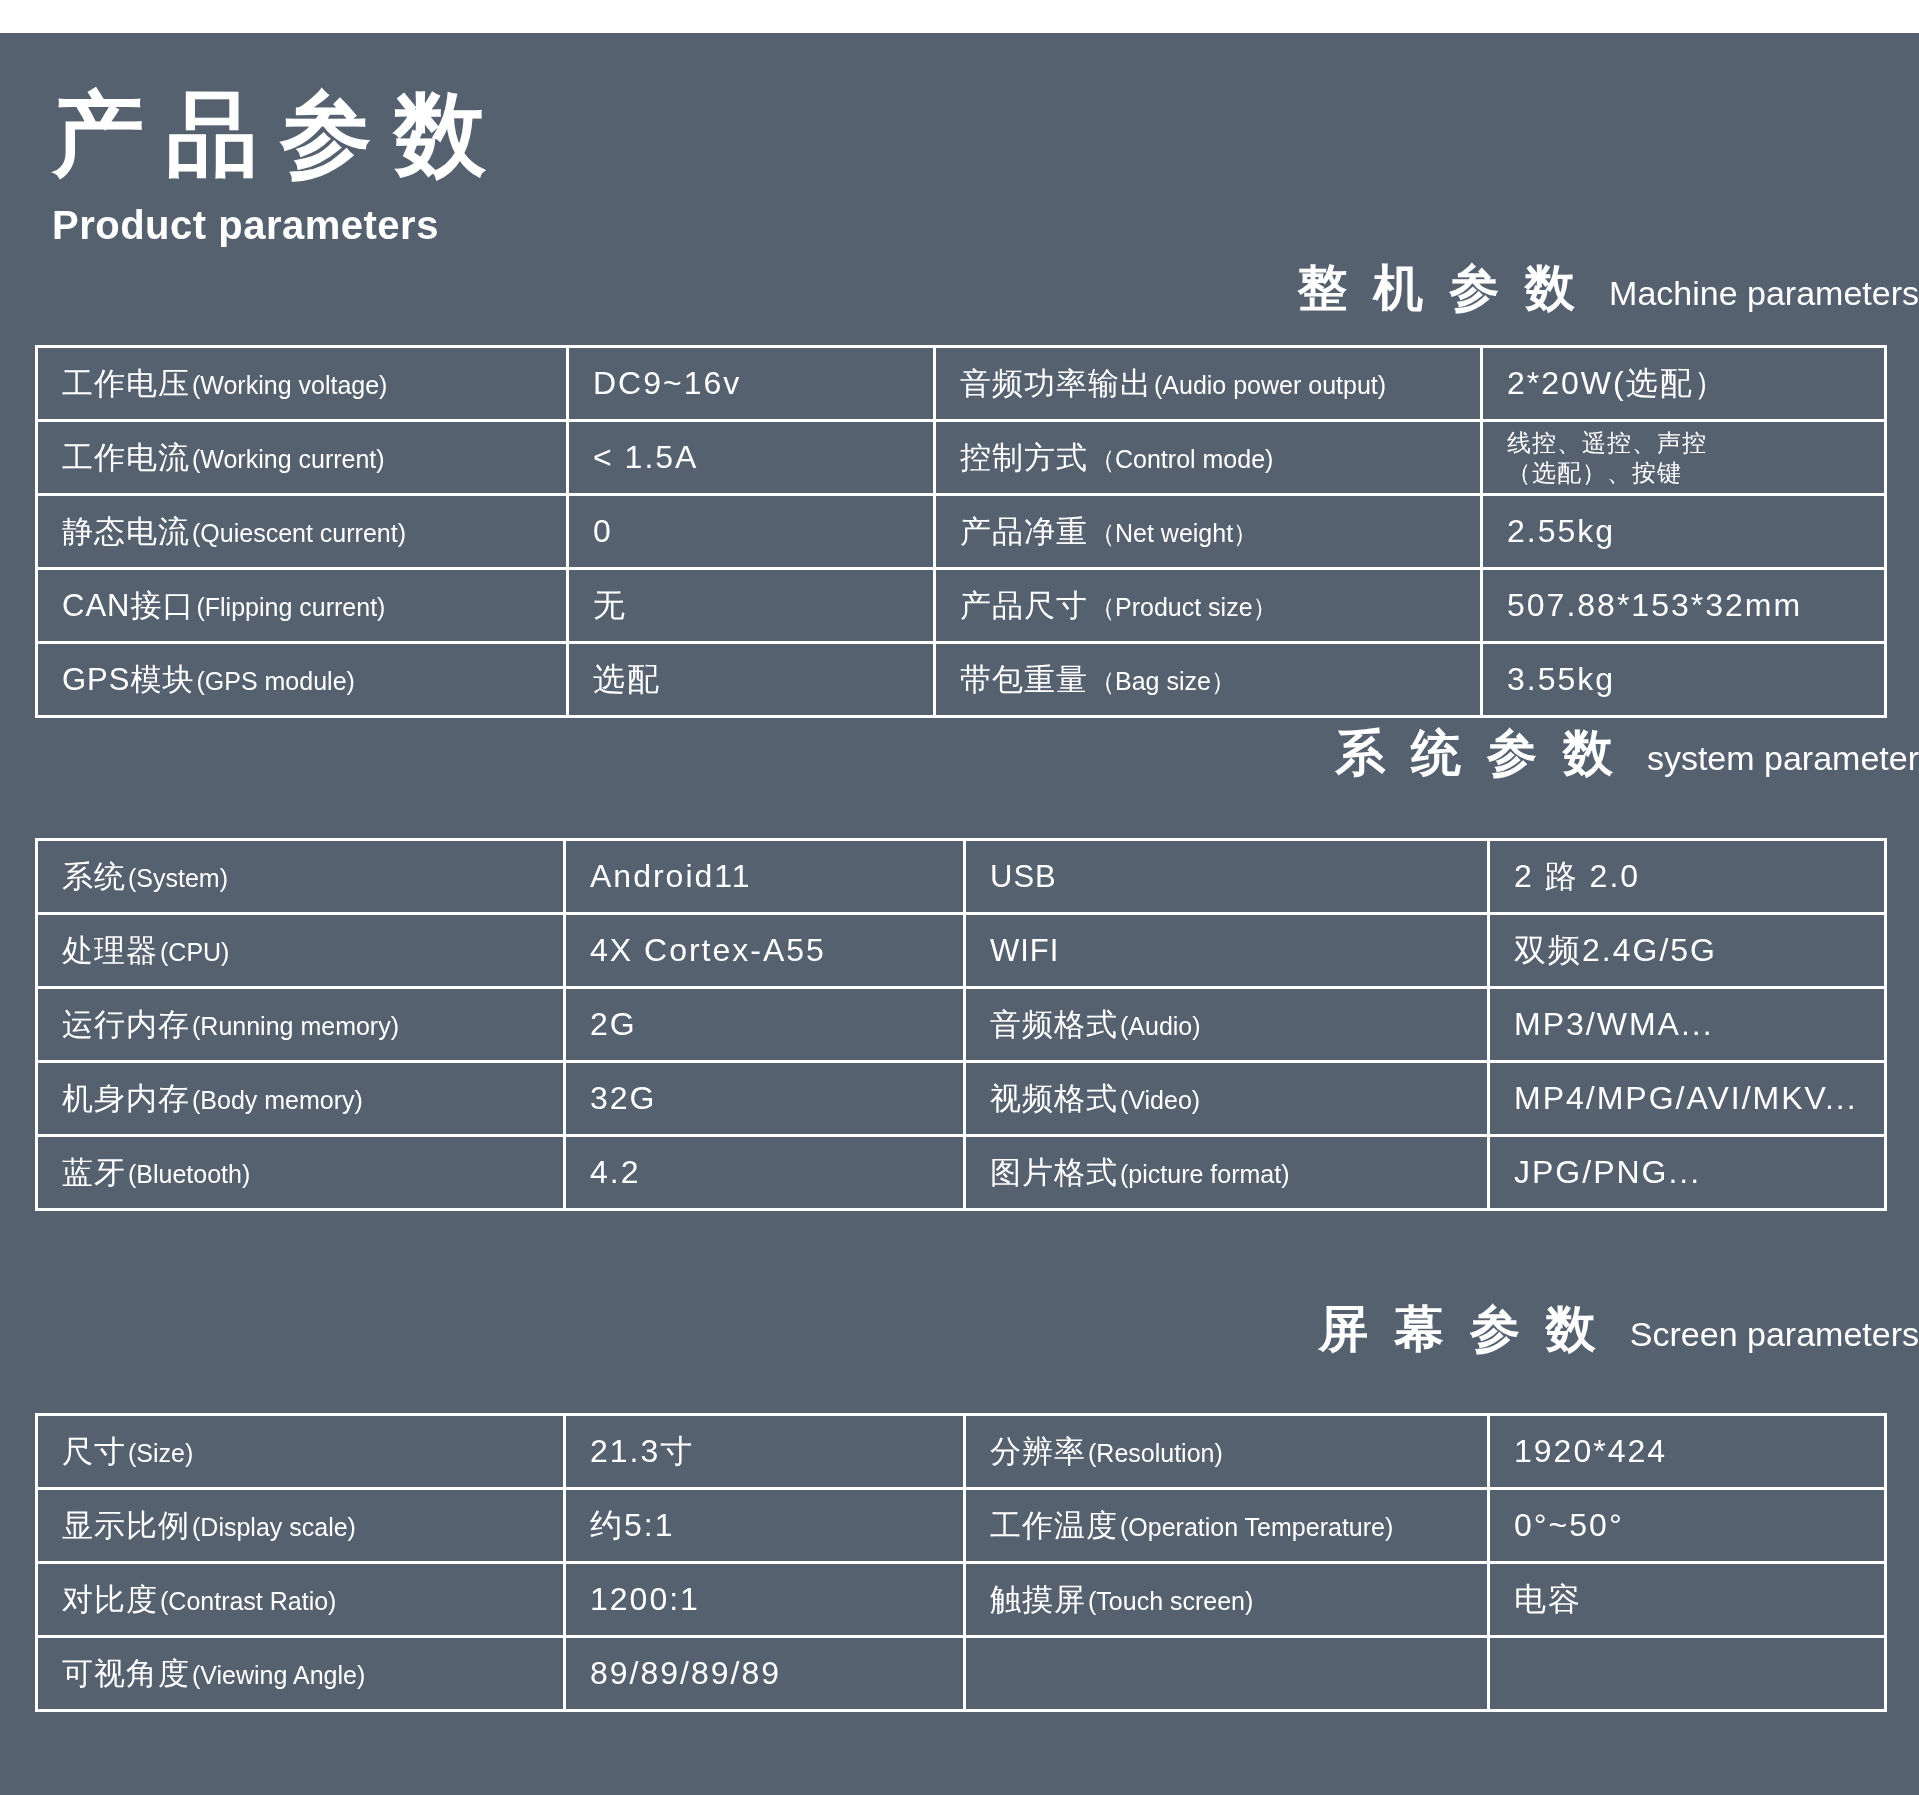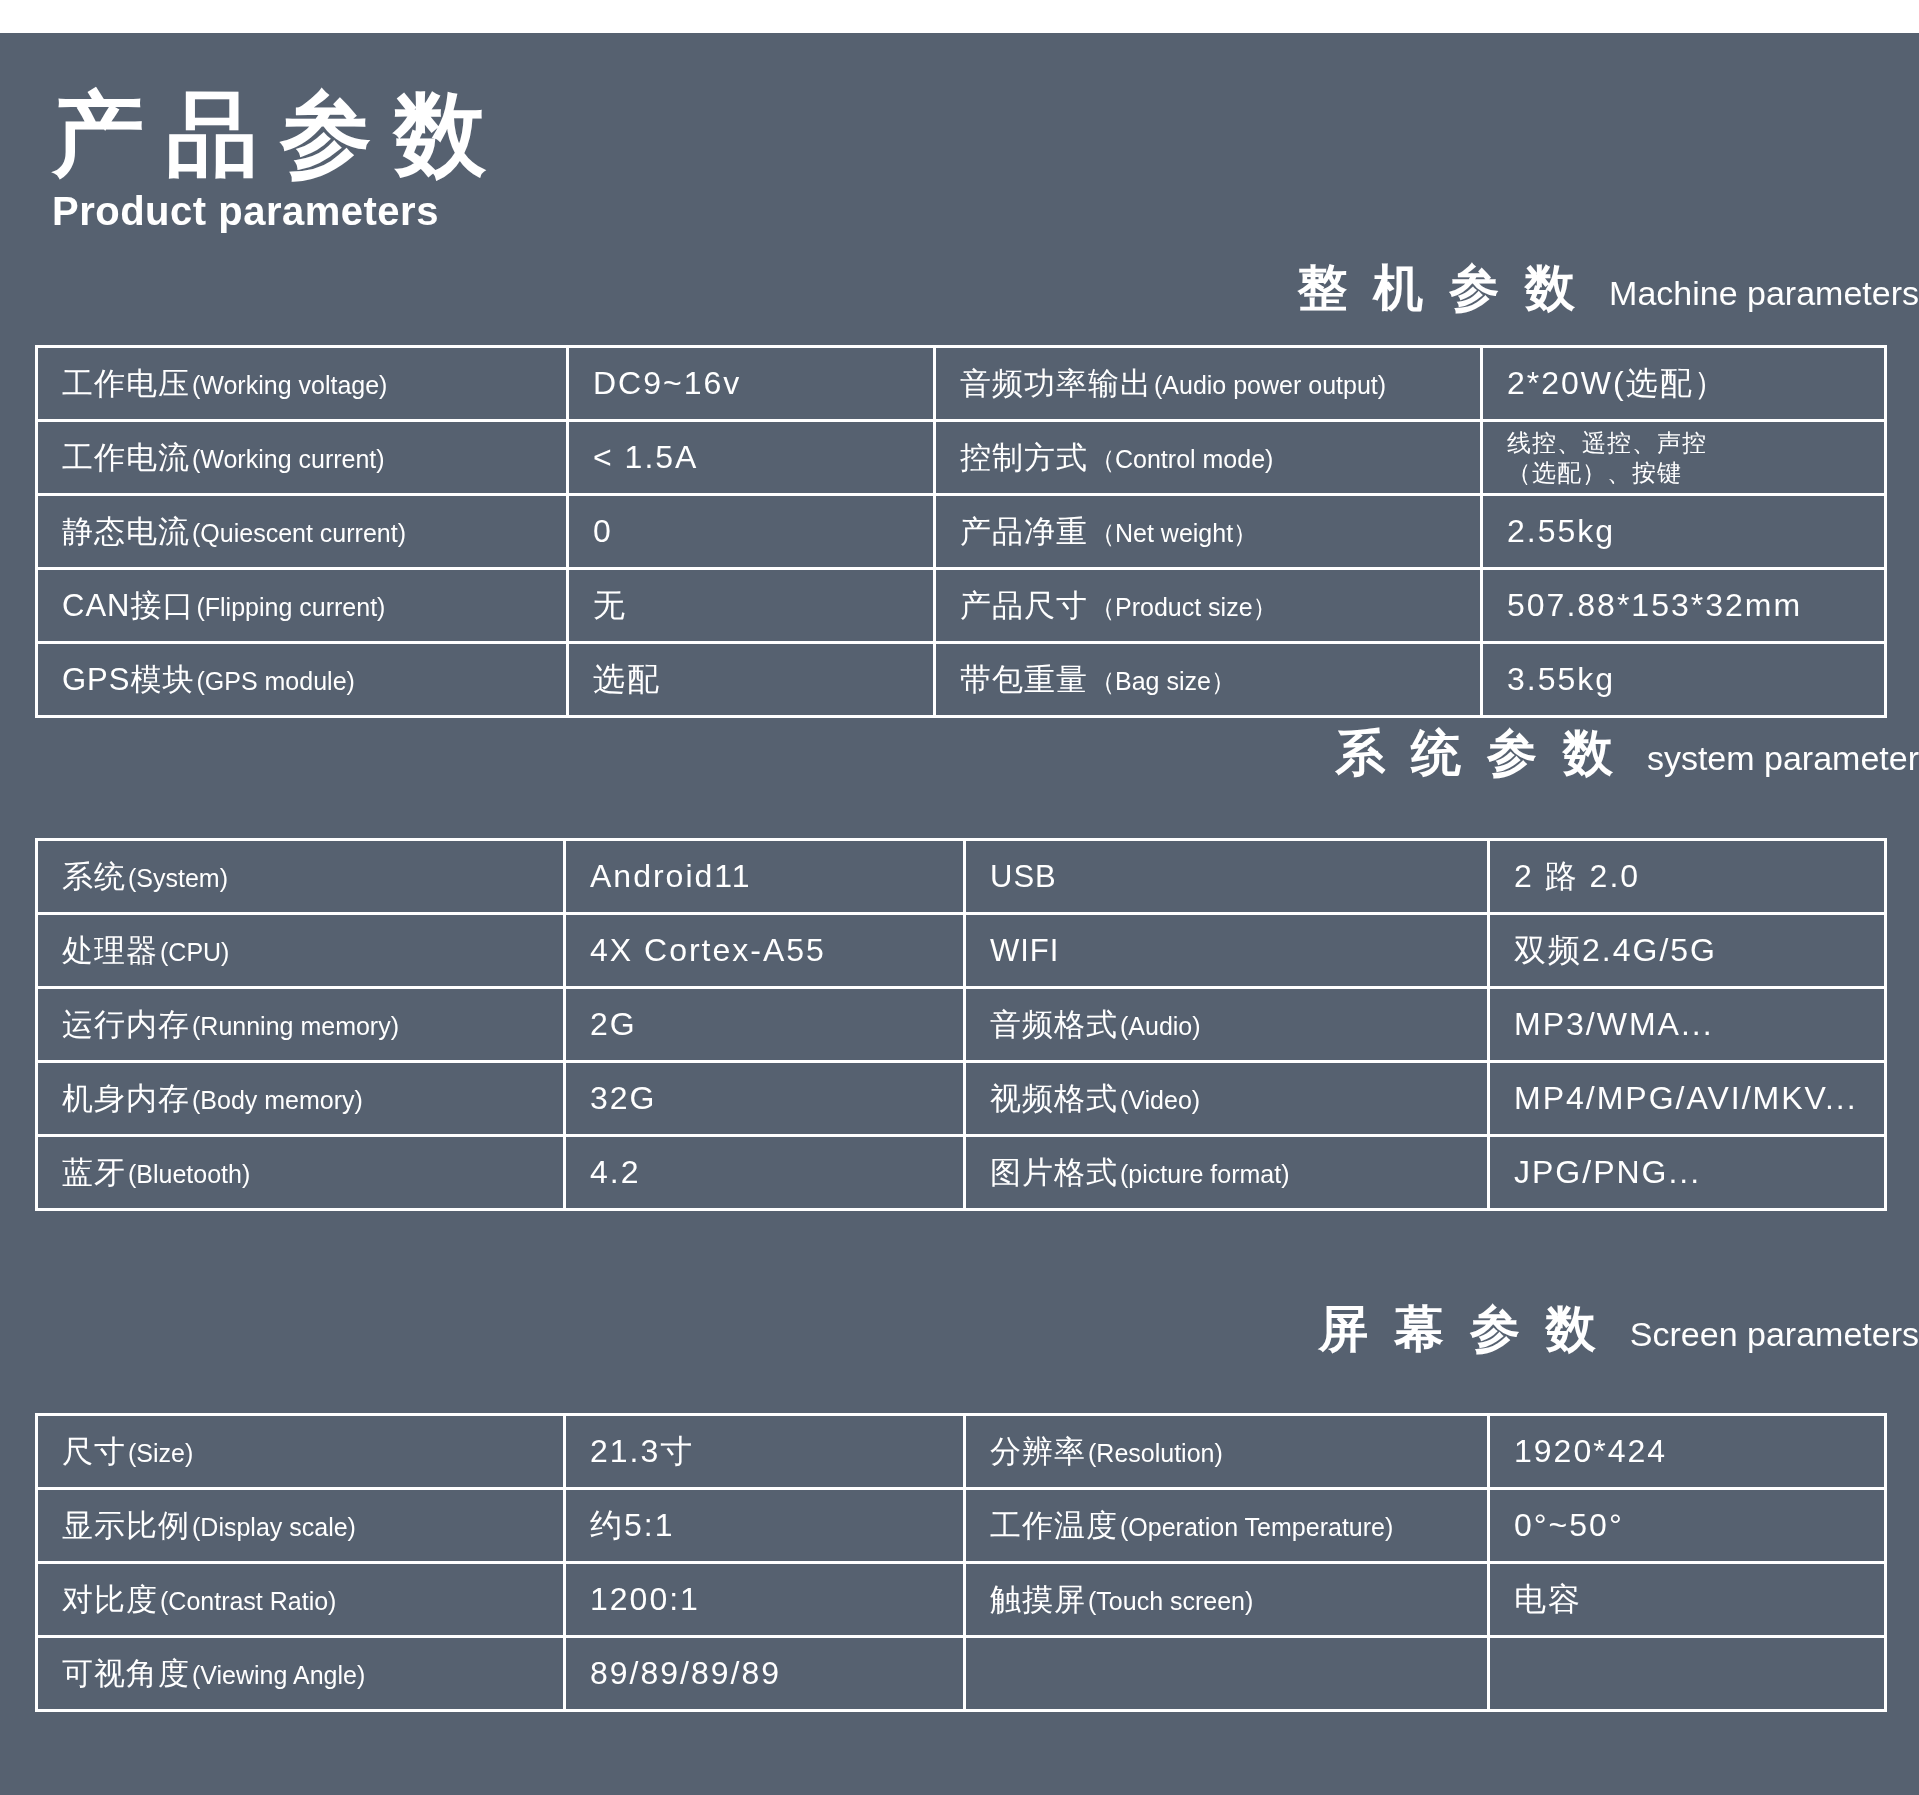--- a/index.html
+++ b/index.html
@@ -6,21 +6,21 @@
   body{
     width:1919px;height:1795px;position:relative;
     background:#566170;color:#ffffff;
     font-family:"Liberation Sans","DejaVu Sans",sans-serif;
     overflow:hidden;
   }
   .top-strip{position:absolute;top:0;left:0;width:1919px;height:33px;background:#ffffff;}
 
   .title-block{position:absolute;left:52px;top:84px;}
   .title-zh{font-size:92px;font-weight:700;letter-spacing:22px;line-height:1.1;white-space:nowrap;}
-  .title-en{font-size:40px;font-weight:700;letter-spacing:0.5px;margin-top:4px;white-space:nowrap;}
+  .title-en{font-size:40px;font-weight:700;letter-spacing:0.5px;margin-top:18px;white-space:nowrap;}
 
   .sec-header{position:absolute;left:0;width:1919px;text-align:right;white-space:nowrap;}
   .sec-zh{font-size:50px;font-weight:700;letter-spacing:6px;vertical-align:baseline;}
   .sec-en{font-size:34px;font-weight:400;margin-left:28px;vertical-align:baseline;}
   .h-machine{top:255px;}
   .h-system{top:720px;}
   .h-screen{top:1296px;}
 
   table.ptable{
     position:absolute;left:35px;width:1849px;

